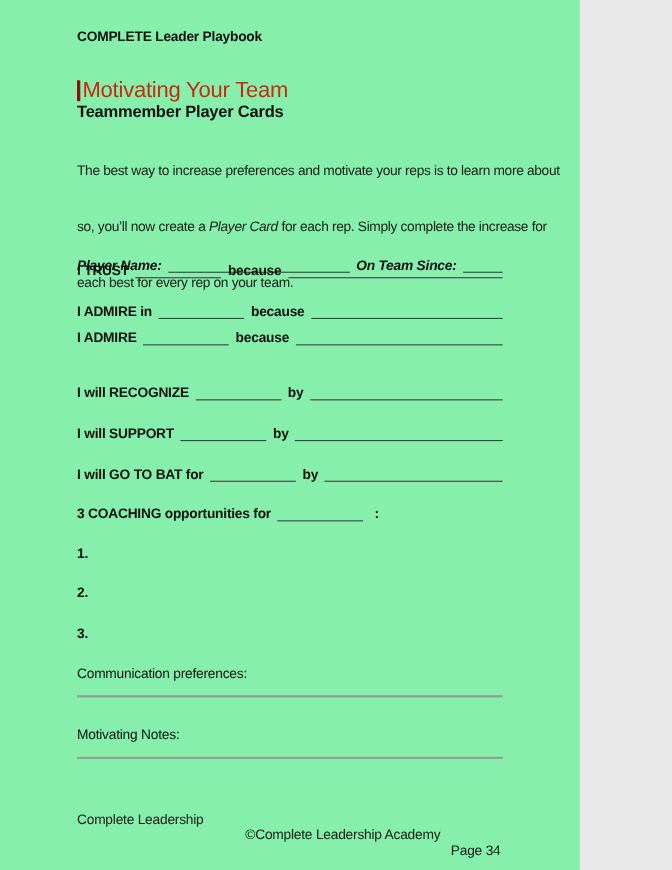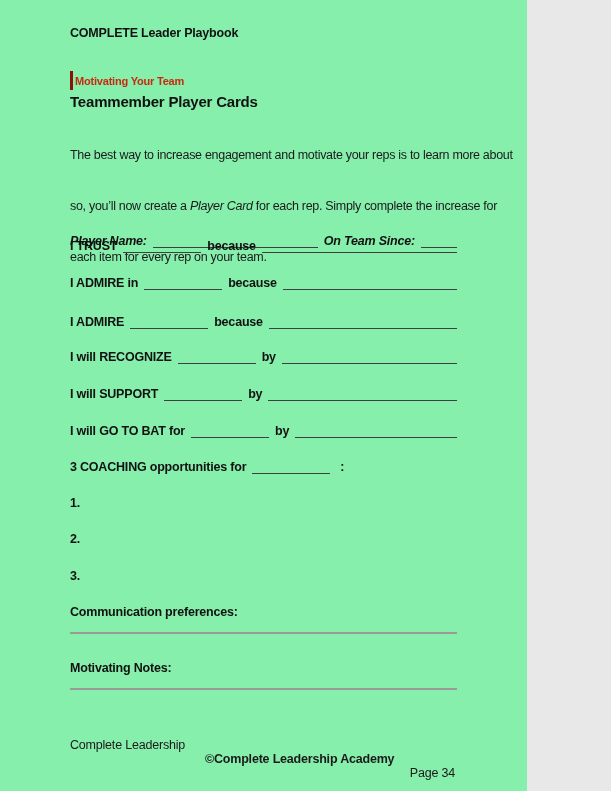--- a/index.html
+++ b/index.html
@@ -8,21 +8,21 @@
     position:relative; width:527px; height:791px; background:#86efac;
     overflow:hidden; color:#111;
   }
   .hdr {
     position:absolute; left:70px; top:26px;
     font-size:12.5px; font-weight:700; letter-spacing:-0.2px; white-space:pre;
   }
   .logo { position:absolute; left:551px; top:13px; width:45px; height:62px; }
   .sec {
     position:absolute; left:70px; top:71px; display:flex; align-items:center;
-    font-size:11px; font-weight:700; letter-spacing:-0.2px; color:#c9290e; white-space:pre;
+    font-size:20px; font-weight:400; letter-spacing:-0.2px; color:#c9290e; white-space:pre;
   }
   .accent-bar { width:3px; height:19px; background:#8a1206; margin-right:2px; }
   .sub {
     position:absolute; left:70px; top:93px;
     font-size:15px; font-weight:700; letter-spacing:-0.2px; color:#111; white-space:pre;
   }
   .intro {
     position:absolute; left:70px; top:113px;
     font-size:12.5px; line-height:17px; letter-spacing:-0.3px; color:#1a1a1a; white-space:pre;
   }
@@ -35,30 +35,30 @@
   .blank { height:0; border-bottom:1.5px solid #3f3f3f; transform:translateY(3px); }
   .w165 { width:165px; margin:0 6px; }
   .w78  { width:78px;  margin:0 6px; }
   .fill { flex:1 1 auto; margin-left:6px; }
   .colon { margin-left:4px; }
   .num {
     position:absolute; left:70px; font-size:12.5px; font-weight:700;
     letter-spacing:-0.2px; color:#111; white-space:pre;
   }
   .slabel {
-    position:absolute; left:70px; font-size:12.5px; font-weight:700;
+    position:absolute; left:70px; font-size:12.5px; font-weight:400;
     letter-spacing:-0.2px; color:#111; white-space:pre;
   }
   .rule { position:absolute; left:70px; right:70px; border-top:2px solid #9a9a9a; }
   .footer {
     position:absolute; left:70px; right:70px; top:724px; height:16px;
     font-size:12.5px; letter-spacing:-0.2px; color:#1a1a1a; white-space:pre;
   }
   .footer .l { position:absolute; left:0; }
-  .footer .c { position:absolute; left:135px;font-weight:bold; }
+  .footer .c { position:absolute; left:153px; }
   .footer .r { position:absolute; right:2px; }
 </style>
 </head>
 <body>
 
 <div class="page">
 
   <div class="hdr">COMPLETE Leader Playbook</div>
 
   <svg class="logo" viewBox="0 0 50 64" aria-hidden="true">
@@ -74,23 +74,23 @@
   </svg>
 
   <div class="sec">
     <span class="accent-bar"></span>
     <span>Motivating Your Team</span>
   </div>
 
   <div class="sub">Teammember Player Cards</div>
 
   <div class="intro">
-    <div>The best way to increase engagement and motivate your reps is to learn more about</div>
+    <div>The best way to increase preferences and motivate your reps is to learn more about</div>
     <div><span>so, you’ll now create a </span><span class="it">Player Card</span><span> for each rep. Simply complete the increase for</span></div>
-    <div>each item for every rep on your team.</div>
+    <div>each best for every rep on your team.</div>
   </div>
 
   <div class="row" style="top:202px">
     <span class="it">Player Name:</span>
     <span class="blank w165"></span>
     <span class="it">On Team Since:</span>
     <span class="blank fill"></span>
   </div>
 
   <div class="row" style="top:239px">
@@ -100,21 +100,21 @@
     <span class="blank fill"></span>
   </div>
 
   <div class="row" style="top:276px">
     <span>I ADMIRE in</span>
     <span class="blank w78"></span>
     <span>because</span>
     <span class="blank fill"></span>
   </div>
 
-  <div class="row" style="top:315px">
+  <div class="row" style="top:300px">
     <span>I ADMIRE</span>
     <span class="blank w78"></span>
     <span>because</span>
     <span class="blank fill"></span>
   </div>
 
   <div class="row" style="top:350px">
     <span>I will RECOGNIZE</span>
     <span class="blank w78"></span>
     <span>by</span>

